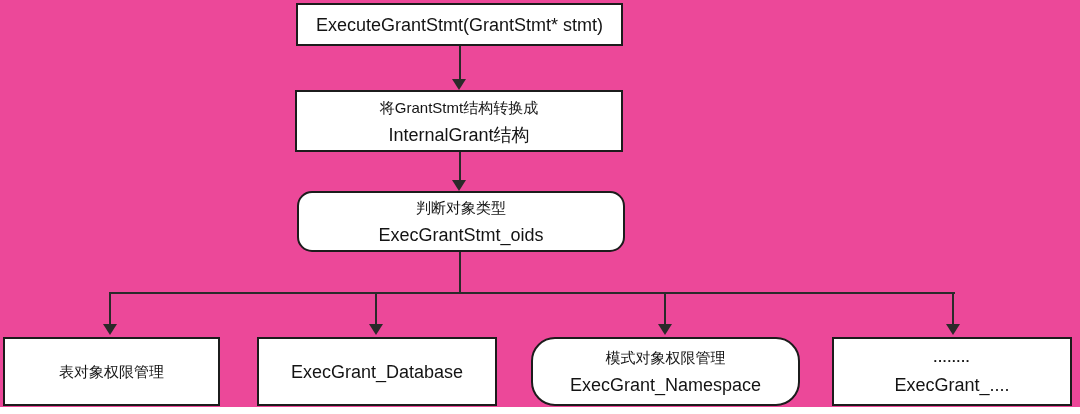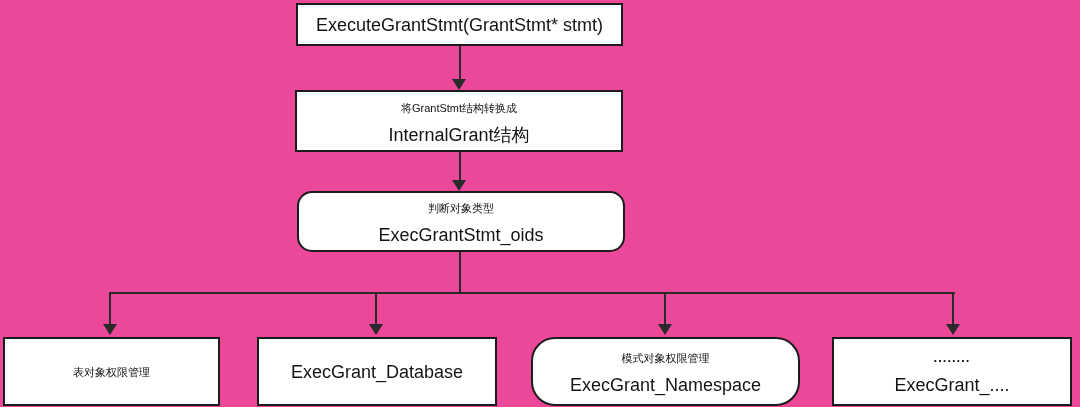--- a/index.html
+++ b/index.html
@@ -17,21 +17,21 @@
     box-sizing:border-box;
     display:flex;
     flex-direction:column;
     align-items:center;
     justify-content:center;
     gap:7px;
     color:#141414;
     text-align:center;
   }
   .node .line{font-size:18px;line-height:20px;color:#141414;}
-  .node .line.small{font-size:11px;}
+  .node .line.small{font-size:15px;}
   .node .line.dots{font-size:13px;font-weight:bold;letter-spacing:1px;}
   .rounded{border-radius:15px;}
   
   .vline{position:absolute;width:2px;background:#2a2a2a;}
   .hline{position:absolute;height:2px;background:#2a2a2a;}
   .arrowhead{
     position:absolute;
     width:0;height:0;
     border-left:7px solid transparent;
     border-right:7px solid transparent;

